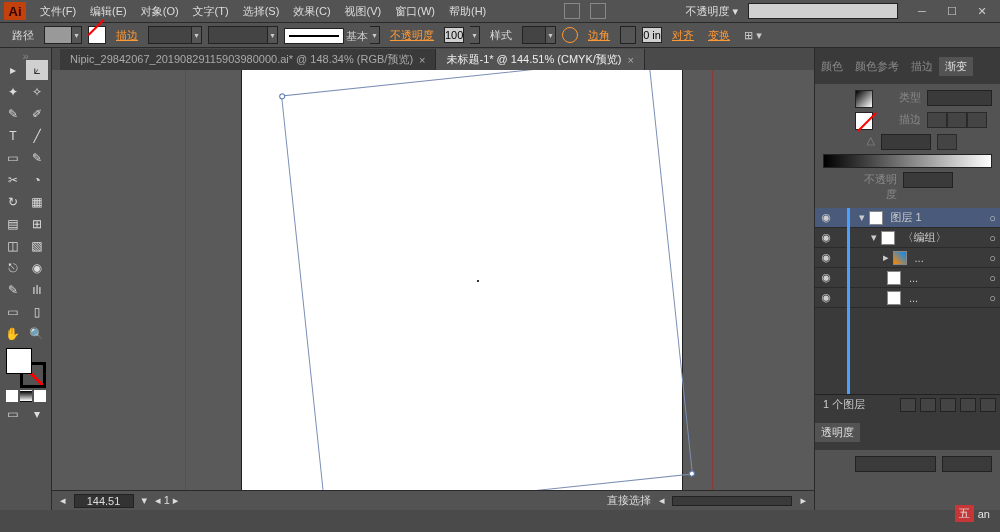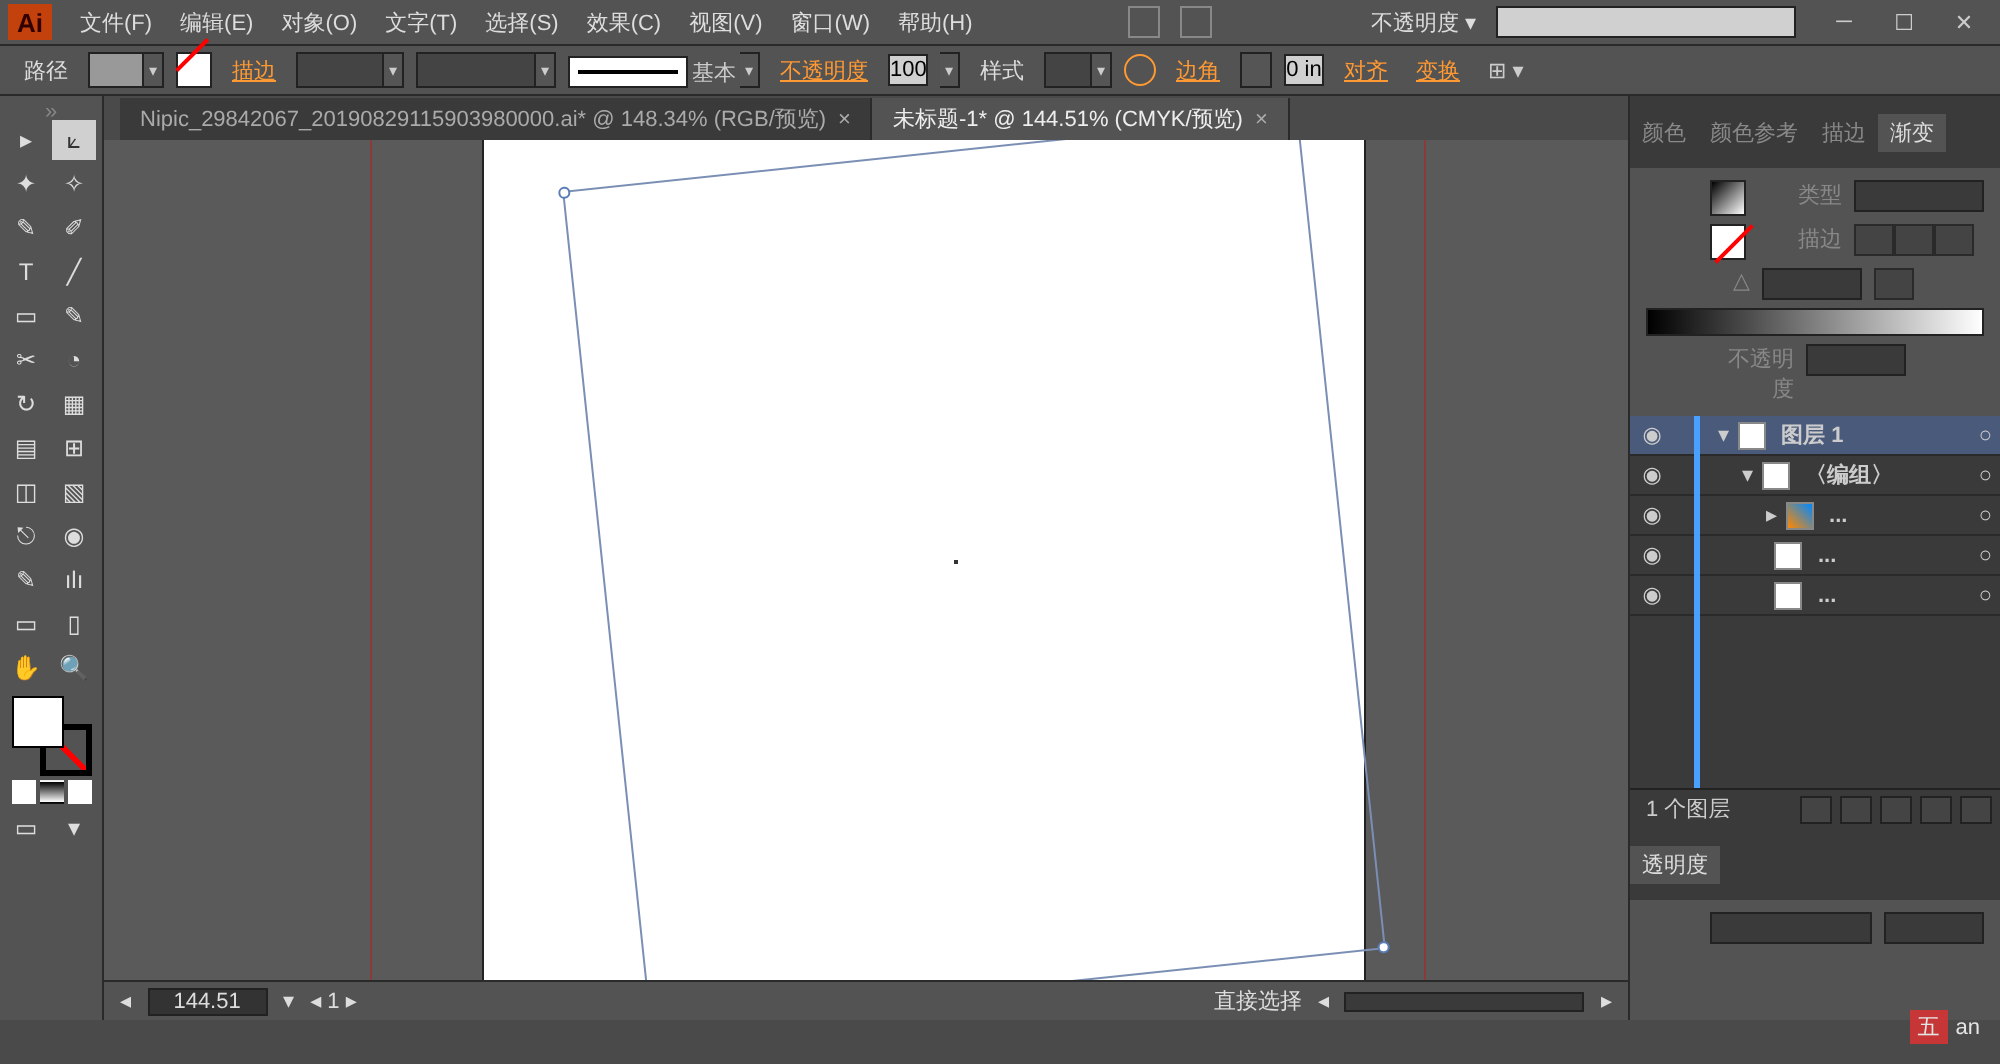--- a/index.html
+++ b/index.html
@@ -56,21 +56,21 @@
 .panel-row .lbl { color: #888; width: 42px; text-align: right; }
 .panel-row .btn-group { display: flex; }
 .panel-row .mini-btn { width: 20px; height: 16px; background: #444; border: 1px solid #2a2a2a; }
 .panel-select { flex: 1; height: 16px; background: #3a3a3a; border: 1px solid #222; }
 .gradient-bar { width: 100%; height: 14px; background: linear-gradient(90deg, #000, #fff); border: 1px solid #222; }
 .layers { flex: 1; background: #3a3a3a; overflow: hidden; }
 .layer-row { height: 20px; display: flex; align-items: center; border-bottom: 1px solid #2a2a2a; padding: 0 4px; gap: 4px; }
 .layer-row .vis { width: 14px; height: 14px; display: flex; align-items: center; justify-content: center; color: #ccc; }
 .layer-row .lock { width: 14px; }
 .layer-row .thumb { width: 14px; height: 14px; background: #fff; border: 1px solid #888; }
-.layer-row .name { flex: 1; color: #ccc; padding-left: 4px; font-weight: bold; }
+.layer-row .name { flex: 1; color: #ccc; padding-left: 4px; }
 .layer-row.selected { background: #4a5a7a; }
 .layer-bar { position: absolute; left: 32px; top: 0; bottom: 0; width: 3px; background: #4aa0ff; }
 .panel-footer { height: 20px; background: #3a3a3a; border-top: 1px solid #222; display: flex; align-items: center; justify-content: flex-end; gap: 4px; padding: 0 4px; }
 .pf-btn { width: 16px; height: 14px; background: #444; border: 1px solid #222; }
 .grad-thumb { width: 18px; height: 18px; background: linear-gradient(135deg,#000,#fff); border: 1px solid #222; }
 .nofill-thumb { width: 18px; height: 18px; background: #fff; border: 1px solid #222; position: relative; }
 .nofill-thumb::after { content:""; position:absolute; left:-2px; top:50%; width:26px; height:2px; background:red; transform:rotate(-45deg); }
 .watermark { position: absolute; right: 10px; bottom: 10px; display: flex; align-items: center; gap: 4px; opacity: 0.85; pointer-events: none; }
 .watermark .wm-box { background: #d33; color: #fff; padding: 1px 4px; font-size: 11px; }
 </style>

